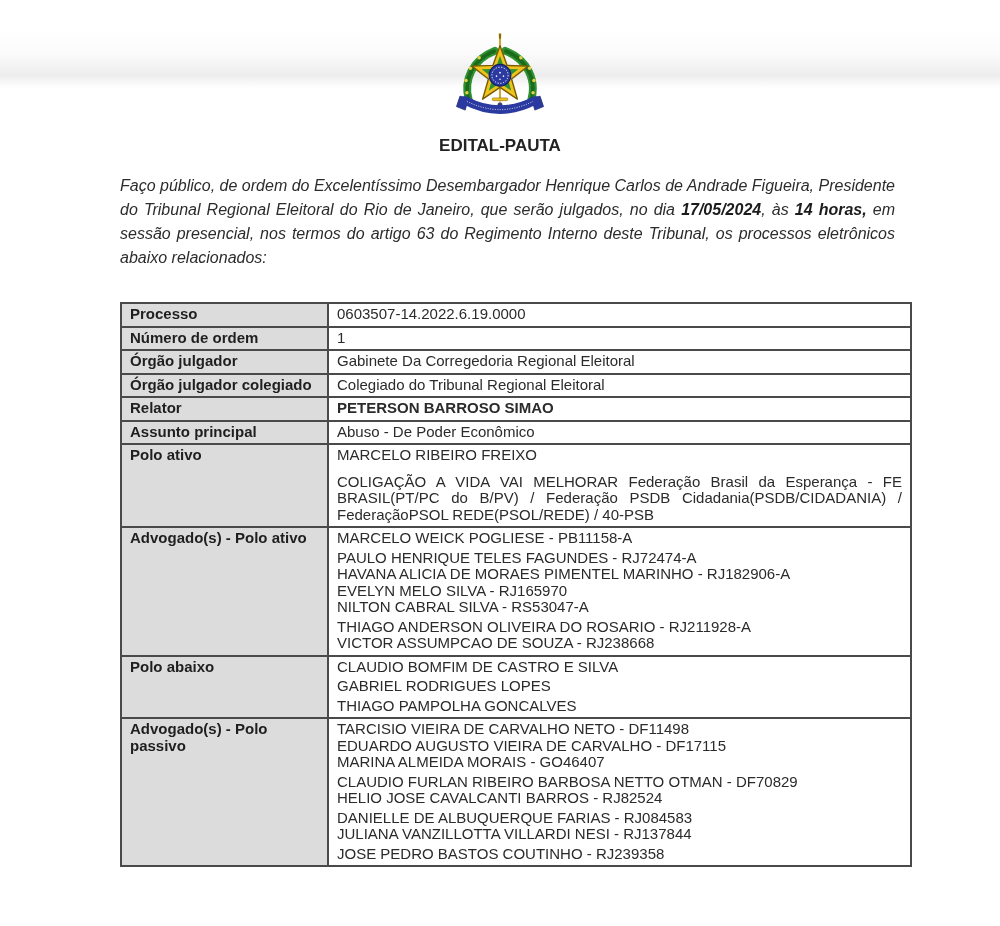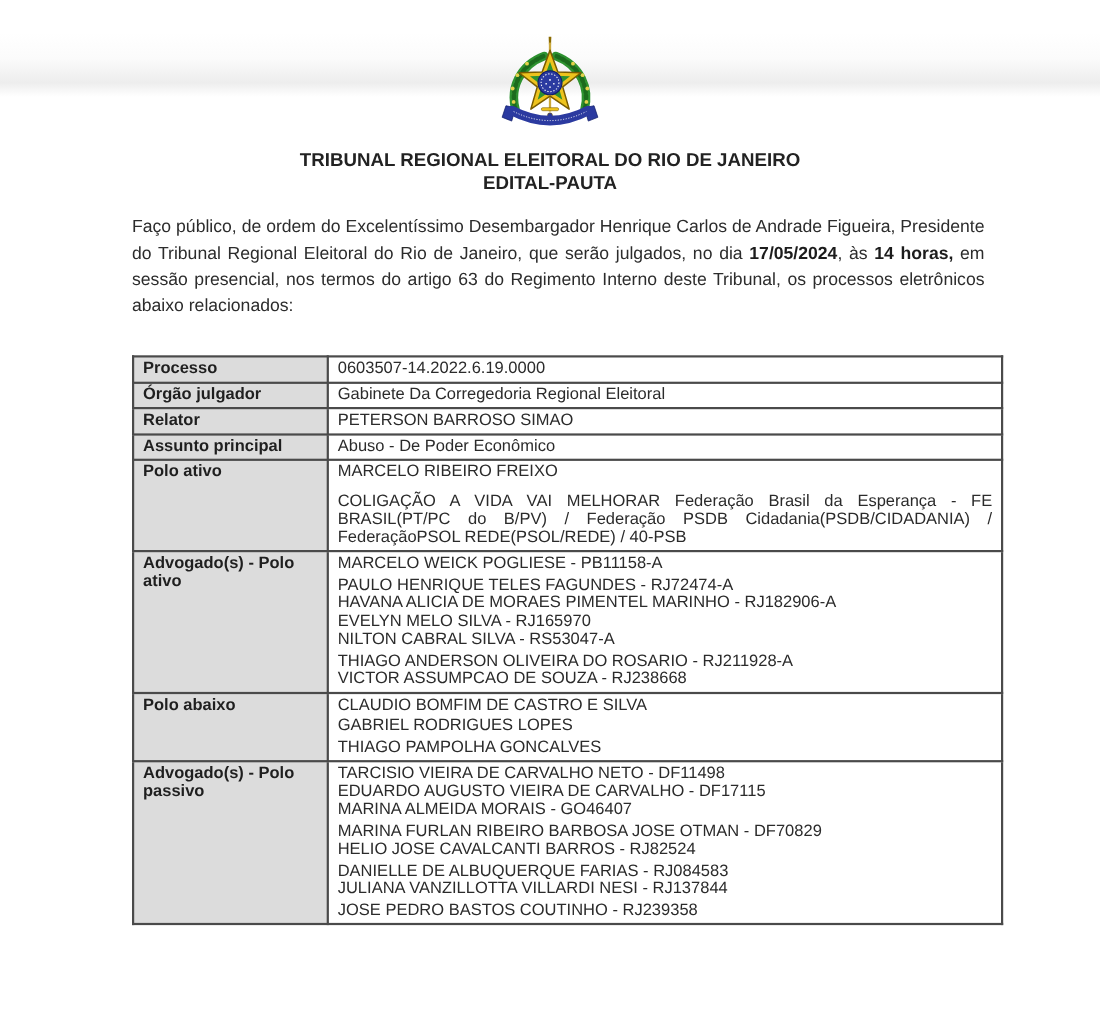--- a/index.html
+++ b/index.html
@@ -27,44 +27,45 @@
     line-height: 21px;
     color: #222;
   }
   .intro {
     margin: 18px 0 0 120px;
     width: 775px;
     font-size: 16px;
     line-height: 24px;
     text-align: justify;
     color: #2c2c2c;
+    font-style: italic;
   }
   .intro b { color: #1c1c1c; }
   table.process {
     margin: 32px 0 0 120px;
     width: 792px;
     border-collapse: collapse;
     table-layout: fixed;
     font-size: 15px;
     color: #2b2b2b;
   }
   table.process td {
     border: 2px solid #4a4a4a;
     vertical-align: top;
     padding: 2px 8px 3px 8px;
     line-height: 16.5px;
   }
   td.label {
-    width: 177px;
+    width: 207px;
     background: #dcdcdc;
     font-weight: bold;
     padding-left: 6px;
     color: #1f1f1f;
   }
-  td.value.bold { font-weight: normal; }
+  td.value.bold { font-weight: bold; }
   .group + .group { margin-top: 3px; }
   .group.justify { text-align: justify; margin-top: 10px; }
 </style>
 </head>
 <body>
 
 <div class="page">
   <div class="top-shadow"></div>
 
   <div class="content">
@@ -99,41 +100,56 @@
       <circle cx="64" cy="53" r="0.9" fill="#ffffff"></circle>
         <circle cx="60" cy="56.5" r="0.9" fill="#ffffff"></circle>
 
       <polygon points="14,76 24,78 20,92 10,88" fill="#2b3aa0" stroke="#121f6b" stroke-width="0.8"></polygon>
       <polygon points="106,76 96,78 100,92 110,88" fill="#2b3aa0" stroke="#121f6b" stroke-width="0.8"></polygon>
       <path d="M20,81 Q60,102 100,81" fill="none" stroke="#2b3aa0" stroke-width="10" stroke-linecap="round"></path>
       <path d="M22,82 Q60,101 98,82" fill="none" stroke="#ffffff" stroke-width="0.9" stroke-dasharray="1.2,1.6"></path>
     </svg>
 
     <div class="titles">
-      <div>TRIBUNAL REGIONAL ELEITORAL DO RIO DE JANEIRO</div>
       <div>EDITAL-PAUTA</div>
     </div>
 
     <p class="intro"><span>Faço público, de ordem do Excelentíssimo Desembargador Henrique Carlos de Andrade Figueira,  Presidente do Tribunal Regional Eleitoral do Rio de Janeiro, que serão julgados, no dia </span><b>17/05/2024</b><span>, às </span><b>14 horas,</b><span> em sessão presencial, nos termos do artigo 63 do Regimento Interno deste Tribunal, os processos eletrônicos abaixo relacionados:</span></p>
 
     <table class="process">
       <tbody>
           <tr>
             <td class="label">Processo</td>
             <td class="value">
               <div class="group">
                 <div class="line">0603507-14.2022.6.19.0000</div>
               </div>
             </td>
           </tr>
           <tr>
+            <td class="label">Número de ordem</td>
+            <td class="value">
+              <div class="group">
+                <div class="line">1</div>
+              </div>
+            </td>
+          </tr>
+          <tr>
             <td class="label">Órgão julgador</td>
             <td class="value">
               <div class="group">
                 <div class="line">Gabinete Da Corregedoria Regional Eleitoral</div>
+              </div>
+            </td>
+          </tr>
+          <tr>
+            <td class="label">Órgão julgador colegiado</td>
+            <td class="value">
+              <div class="group">
+                <div class="line">Colegiado do Tribunal Regional Eleitoral</div>
               </div>
             </td>
           </tr>
           <tr>
             <td class="label">Relator</td>
             <td class="value bold">
               <div class="group">
                 <div class="line">PETERSON BARROSO SIMAO</div>
               </div>
             </td>
@@ -191,21 +207,21 @@
           </tr>
           <tr>
             <td class="label">Advogado(s) - Polo passivo</td>
             <td class="value">
               <div class="group">
                 <div class="line">TARCISIO VIEIRA DE CARVALHO NETO - DF11498</div>
                 <div class="line">EDUARDO AUGUSTO VIEIRA DE CARVALHO - DF17115</div>
                 <div class="line">MARINA ALMEIDA MORAIS - GO46407</div>
               </div>
               <div class="group">
-                <div class="line">MARINA FURLAN RIBEIRO BARBOSA JOSE OTMAN - DF70829</div>
+                <div class="line">CLAUDIO FURLAN RIBEIRO BARBOSA NETTO OTMAN - DF70829</div>
                 <div class="line">HELIO JOSE CAVALCANTI BARROS - RJ82524</div>
               </div>
               <div class="group">
                 <div class="line">DANIELLE DE ALBUQUERQUE FARIAS - RJ084583</div>
                 <div class="line">JULIANA VANZILLOTTA VILLARDI NESI - RJ137844</div>
               </div>
               <div class="group">
                 <div class="line">JOSE PEDRO BASTOS COUTINHO - RJ239358</div>
               </div>
             </td>

